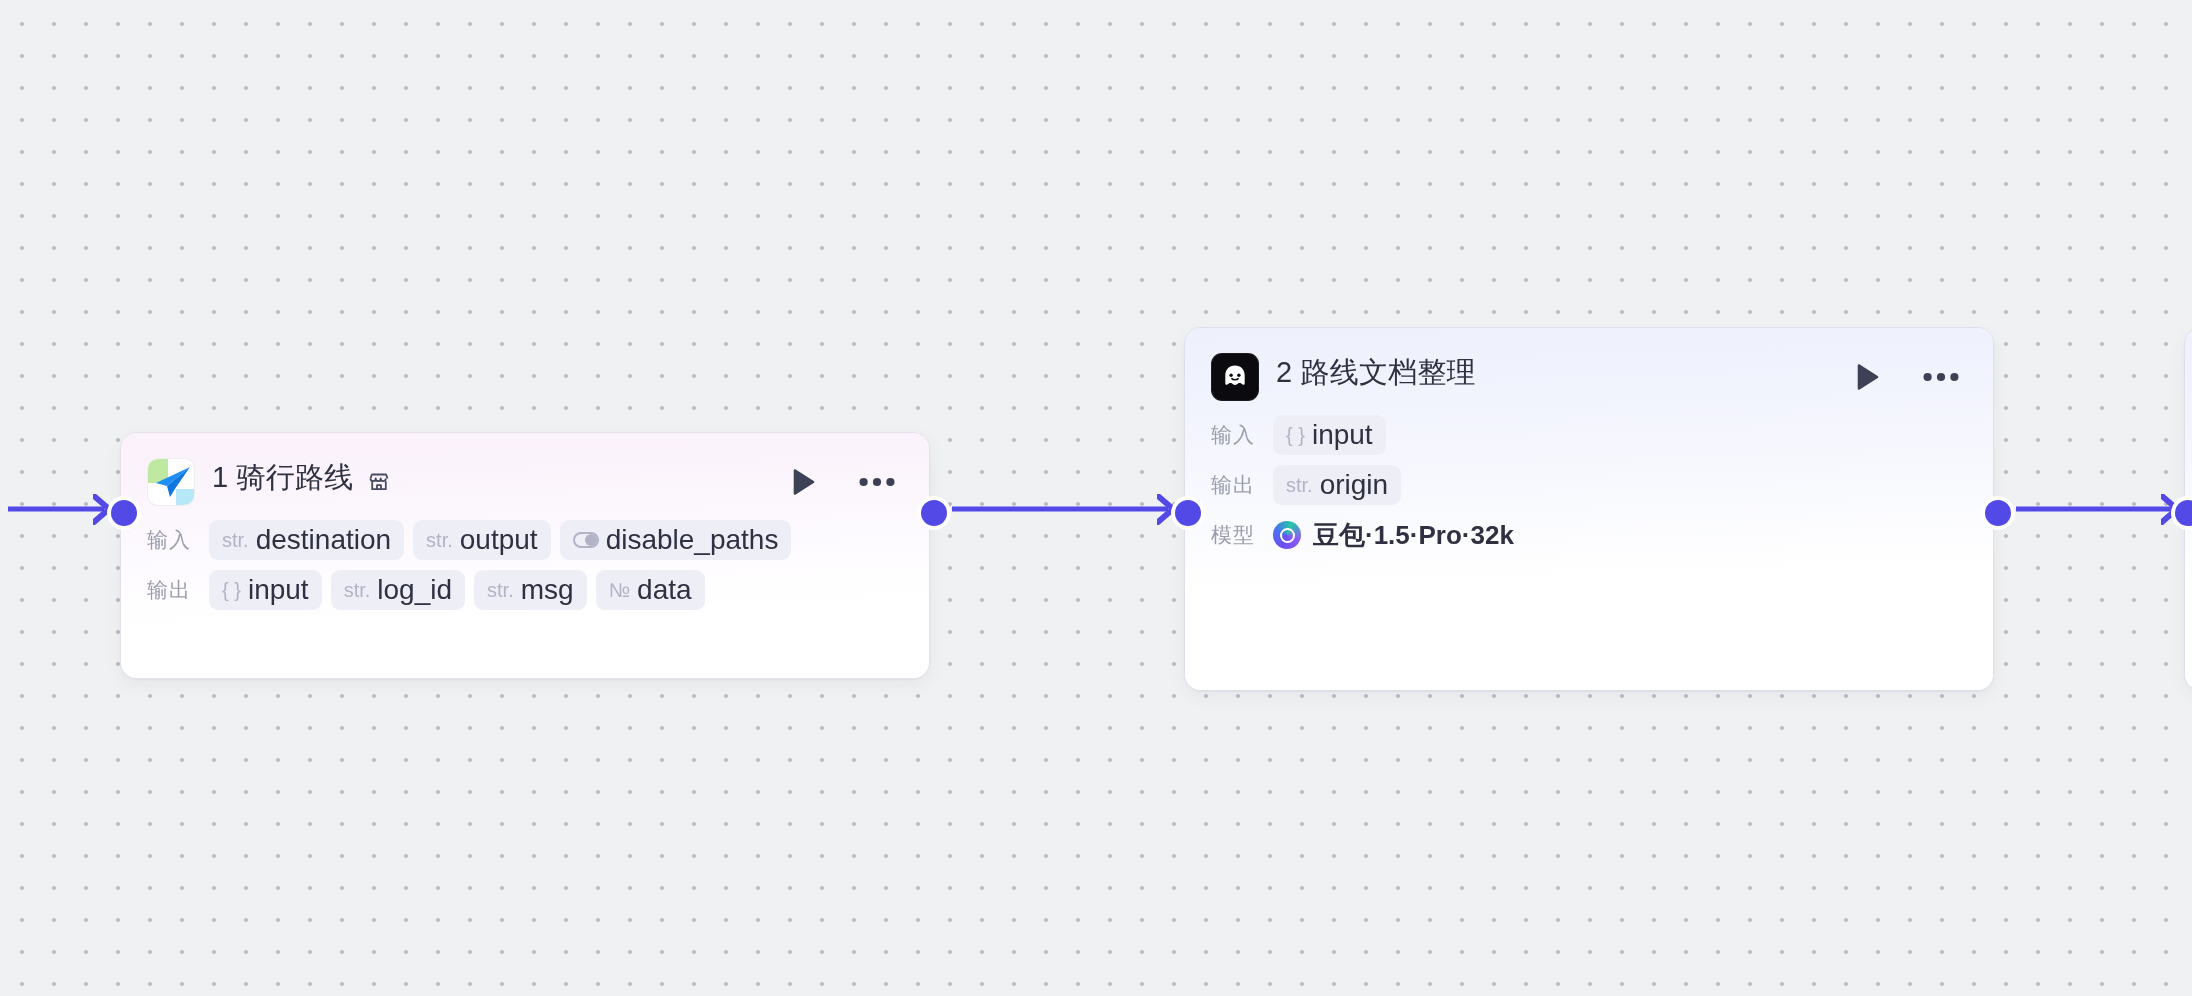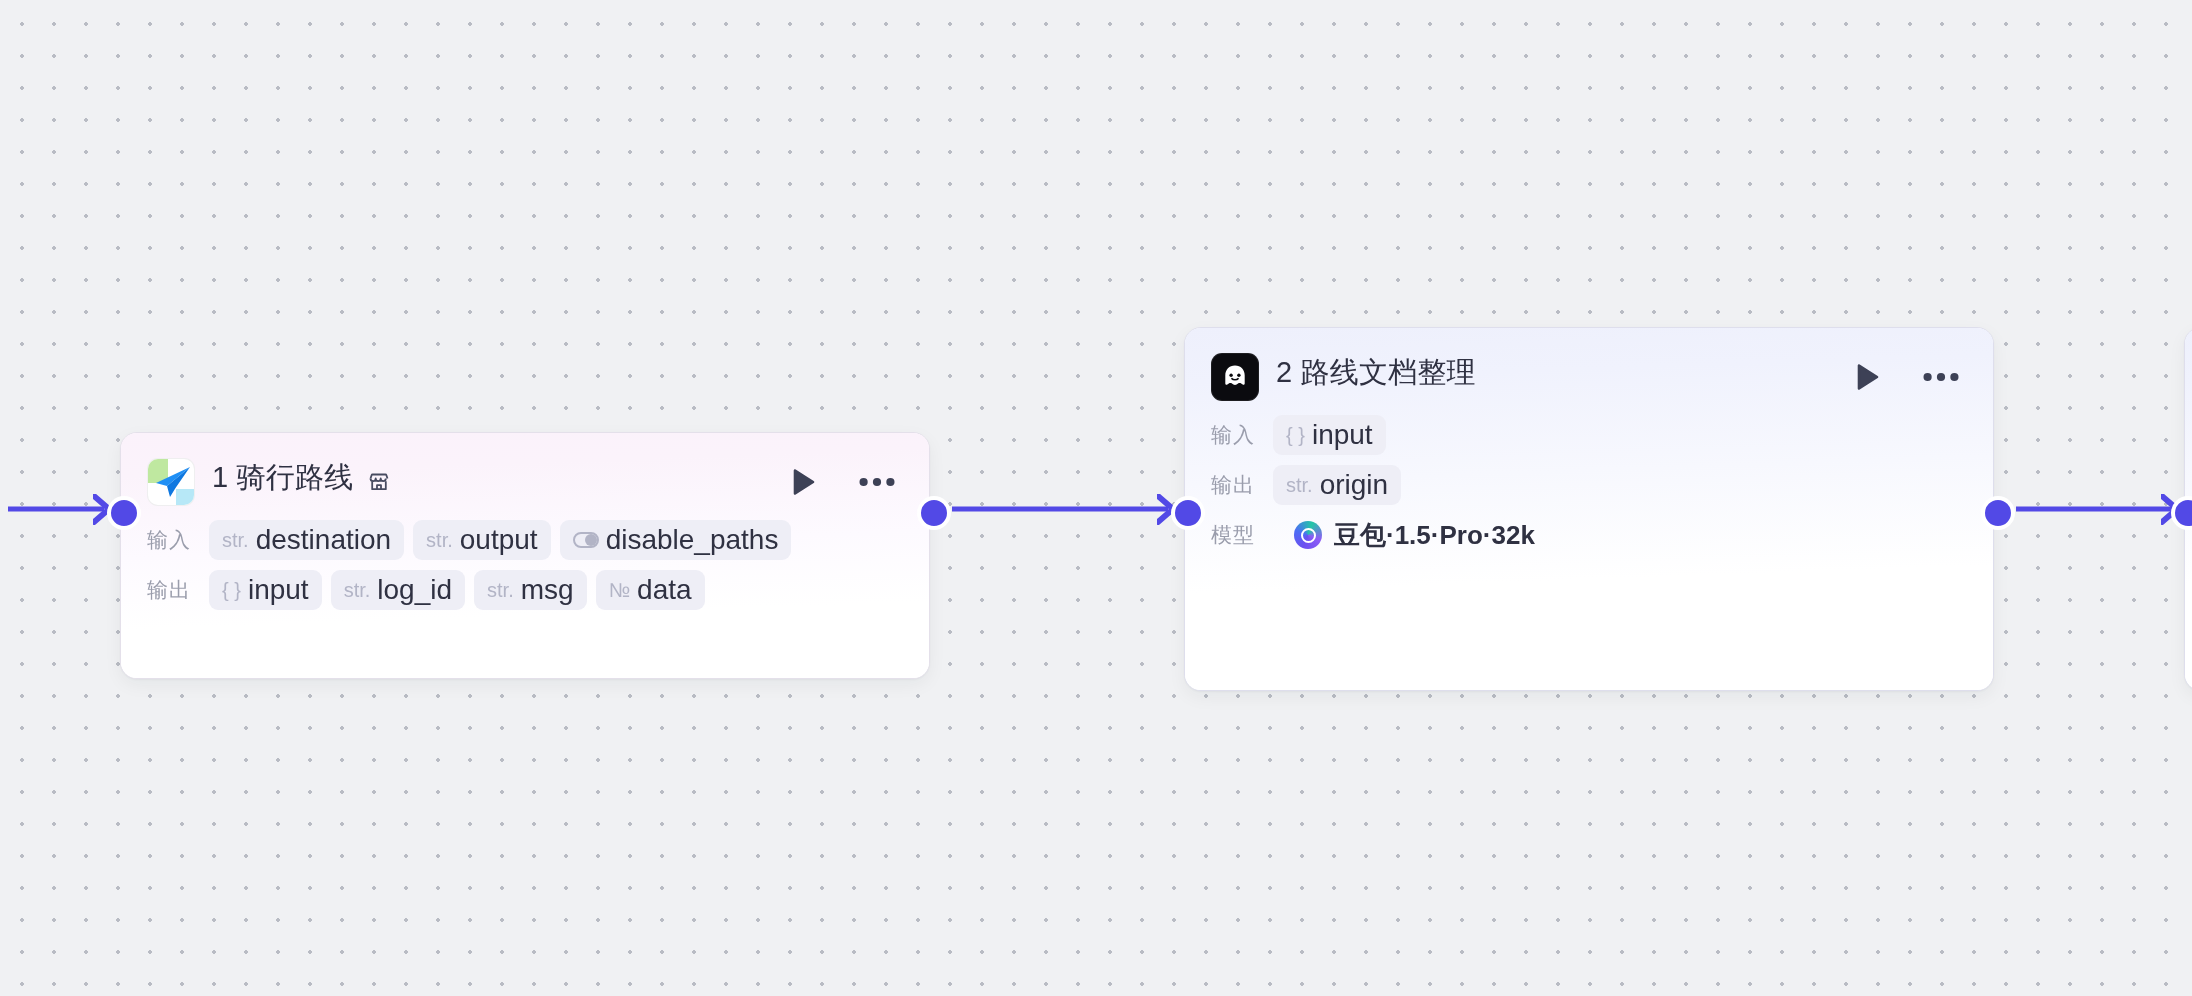--- a/index.html
+++ b/index.html
@@ -233,21 +233,21 @@
   .chip-toggle::after {
     content: "";
     position: absolute;
     right: 0px; top: 0px;
     width: 12px; height: 12px;
     border-radius: 50%;
     background: #b2b4c6;
   }
 
   
-  .model-row { display: flex; align-items: center; gap: 21px; }
+  .model-row { display: flex; align-items: center; }
   .model-value {
     display: inline-flex;
     align-items: center;
     gap: 12px;
     font-size: 26px;
     color: #2f3142;
     font-weight: bold;
   }
   .model-logo {
     width: 28px; height: 28px;

